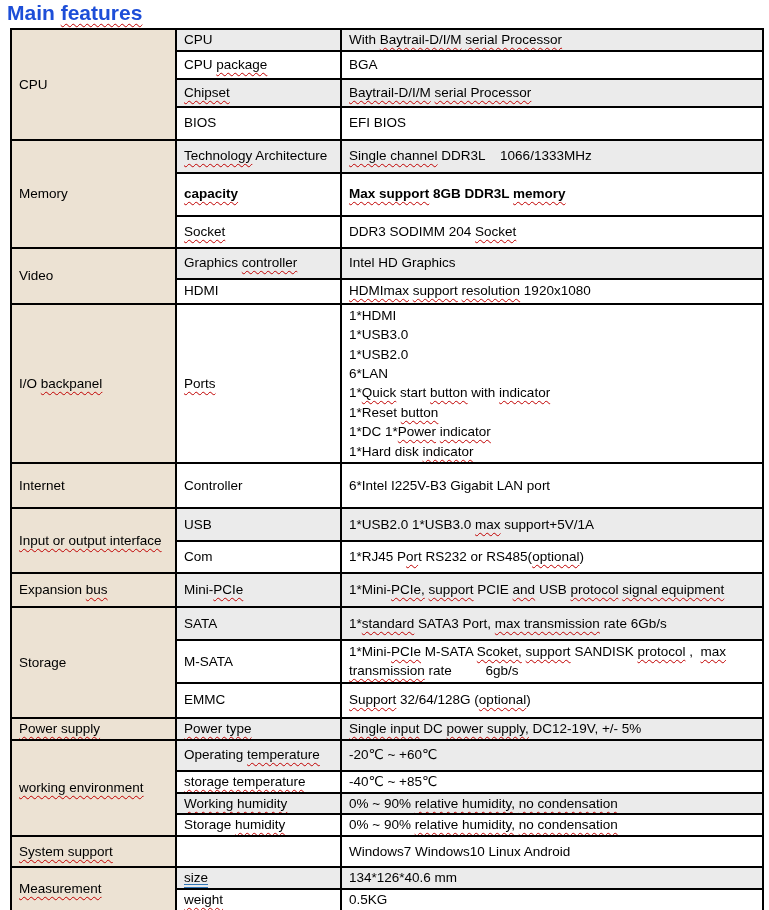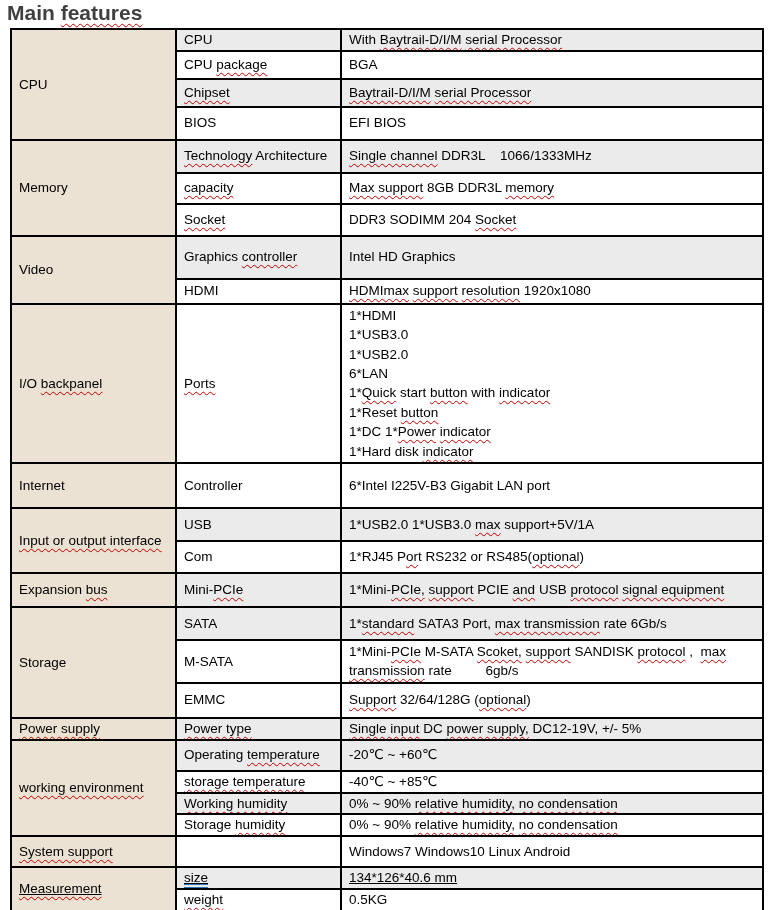--- a/index.html
+++ b/index.html
@@ -4,21 +4,21 @@
 <style>
   html,body{margin:0;padding:0;}
   body{
     width:769px;height:910px;background:#ffffff;
     font-family:"Liberation Sans","DejaVu Sans",sans-serif;
     color:#000;overflow:hidden;
   }
   .page-title{
     margin:1px 0 3px 7px;
     font-size:21px;font-weight:bold;
-    color:#404040;
+    color:#1d4ed8;
     letter-spacing:0px;
   }
   table.spec{
     border-collapse:collapse;
     table-layout:fixed;
     margin-left:10px;
     width:752px;
   }
   table.spec td{
     border:2px solid #000;
@@ -104,37 +104,37 @@
         <td class="cat" rowspan="3">
           <div class="cell-line"><span>Memory</span></div>
         </td>
         <td class="g ">
           <div class="cell-line"><span class="sq">Technology</span><span> Architecture</span></div>
         </td>
         <td class="g ">
           <div class="cell-line"><span class="sq">Single channel</span><span> DDR3L    1066/1333MHz</span></div>
         </td>
       </tr>
+      <tr style="height: 43px; font-weight: bold;">
+        <td class="">
+          <div class="cell-line"><span class="sq">capacity</span></div>
+        </td>
+        <td class="">
+          <div class="cell-line"><span class="sq">Max support</span><span> 8GB DDR3L </span><span class="sq">memory</span></div>
+        </td>
+      </tr>
+      <tr style="height: 32px;">
+        <td class="">
+          <div class="cell-line"><span class="sq">Socket</span></div>
+        </td>
+        <td class="">
+          <div class="cell-line"><span>DDR3 SODIMM 204 </span><span class="sq">Socket</span></div>
+        </td>
+      </tr>
       <tr style="height: 31px;">
-        <td class="">
-          <div class="cell-line"><span class="sq">capacity</span></div>
-        </td>
-        <td class="">
-          <div class="cell-line"><span class="sq">Max support</span><span> 8GB DDR3L </span><span class="sq">memory</span></div>
-        </td>
-      </tr>
-      <tr style="height: 32px;">
-        <td class="">
-          <div class="cell-line"><span class="sq">Socket</span></div>
-        </td>
-        <td class="">
-          <div class="cell-line"><span>DDR3 SODIMM 204 </span><span class="sq">Socket</span></div>
-        </td>
-      </tr>
-      <tr style="height: 43px;">
         <td class="cat" rowspan="2">
           <div class="cell-line"><span>Video</span></div>
         </td>
         <td class="g v-bottom">
           <div class="cell-line"><span>Graphics </span><span class="sq">controller</span></div>
         </td>
         <td class="g v-bottom">
           <div class="cell-line"><span>Intel HD Graphics</span></div>
         </td>
       </tr>
@@ -283,21 +283,21 @@
         <td class="cat" rowspan="1">
           <div class="cell-line"><span class="sq">System support</span></div>
         </td>
         <td class="v-top">
           <div class="cell-line"><span></span></div>
         </td>
         <td class="v-top">
           <div class="cell-line"><span>Windows7 Windows10 Linux Android</span></div>
         </td>
       </tr>
-      <tr style="height: 22px; text-decoration: underline;">
+      <tr style="height: 22px;">
         <td class="cat" rowspan="2">
           <div class="cell-line"><span class="sq">Measurement</span></div>
         </td>
         <td class="g ">
           <div class="cell-line"><span class="bl">size</span></div>
         </td>
         <td class="g ">
           <div class="cell-line"><span>134*126*40.6 mm</span></div>
         </td>
       </tr>

